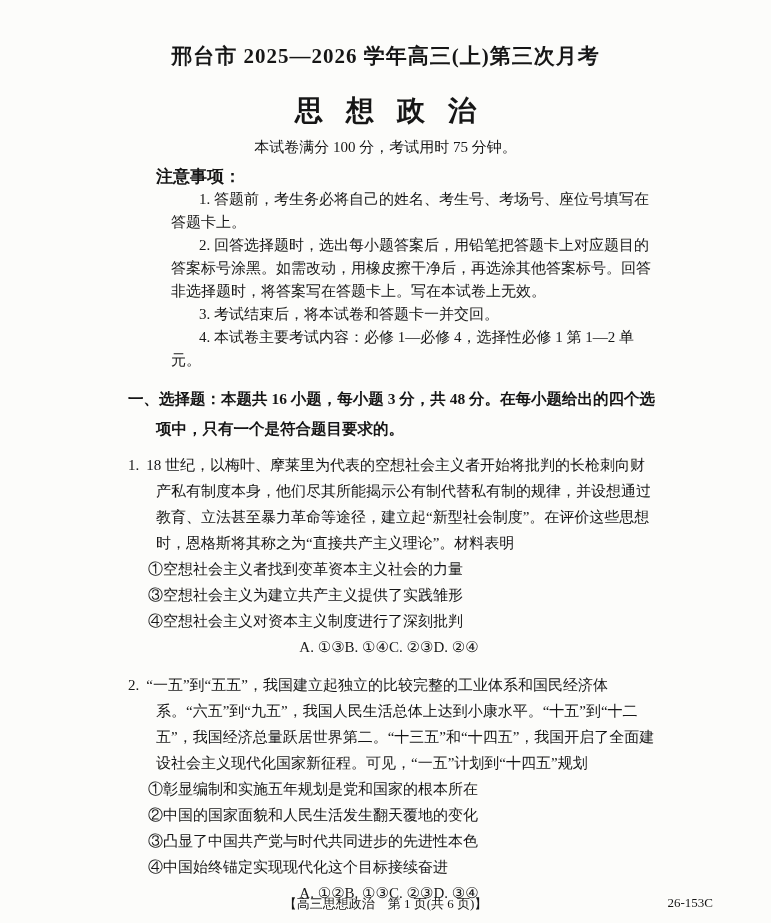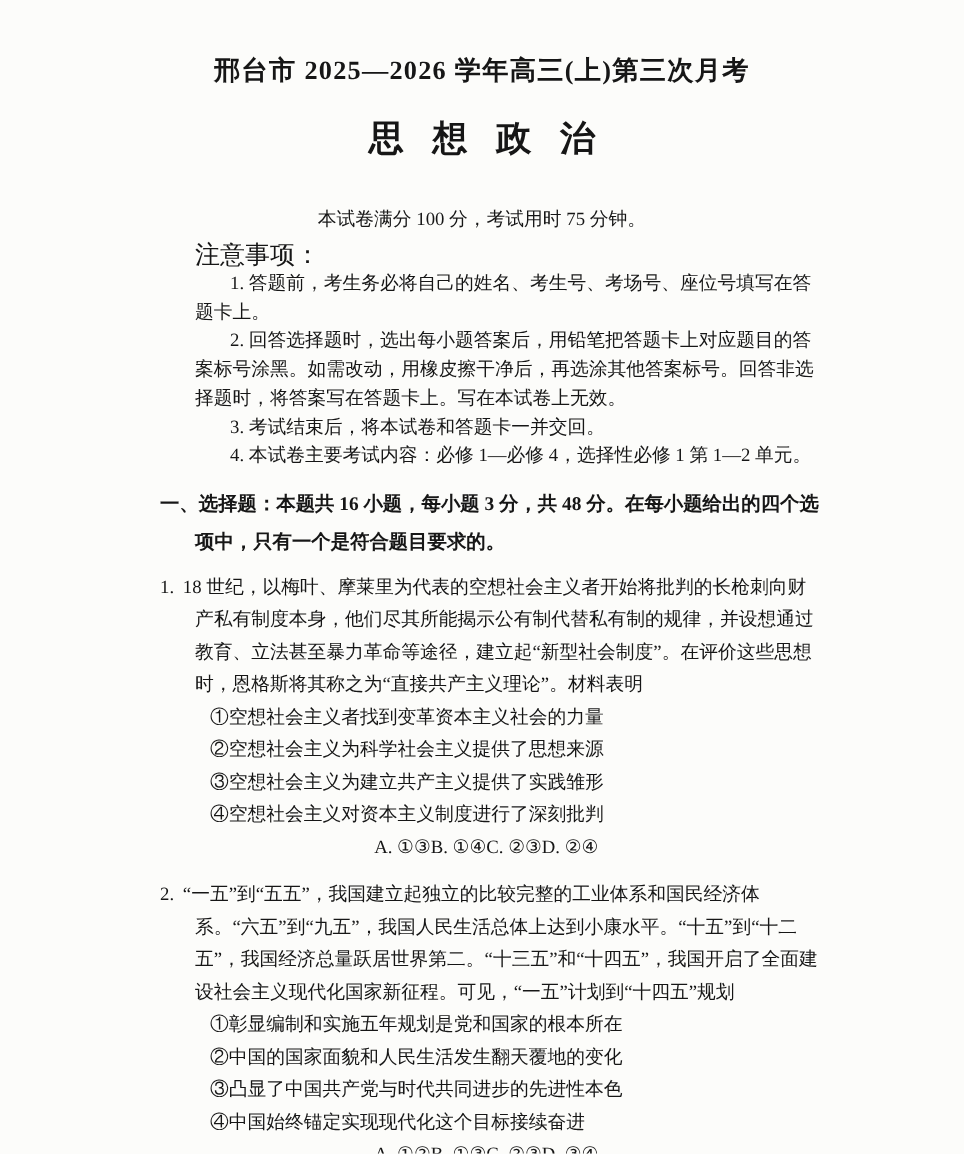--- a/index.html
+++ b/index.html
@@ -23,56 +23,57 @@
   }
   .title2 {
     margin-top: 22px;
     text-align: center;
     font-size: 28px;
     font-weight: 700;
     letter-spacing: 8px;
     text-indent: 8px;
   }
   .exam-info {
-    margin-top: 36px;
+    margin-top: 8px;
     text-align: center;
     font-size: 15px;
   }
   .notice {
     margin: 8px 86px 0 128px;
     font-size: 15px;
     line-height: 23px;
   }
   .notice-heading {
-    font-weight: 400;
-    font-size: 20px;
+    font-weight: 700;
+    font-size: 17px;
   }
   .notice-item {
     text-indent: 28px;
+    margin-left: 15px;
   }
   .section-heading {
     margin: 12px 86px 0 100px;
     font-weight: 700;
     font-size: 15.5px;
     line-height: 30px;
     padding-left: 28px;
     text-indent: -28px;
   }
   .question {
     margin: 8px 86px 0 100px;
     font-size: 15px;
     line-height: 26px;
   }
   .question + .question { margin-top: 12px; }
   .q-stem {
     padding-left: 28px;
     text-indent: -28px;
   }
   .q-num { margin-right: 7px; }
-  .q-option { margin-left: 40px; }
+  .q-option { margin-left: 20px; }
   .choices {
     margin-left: 28px;
     display: flex;
     width: 466px;
     justify-content: center;
   }
   .footer {
     position: absolute;
     left: 0;
     right: 0;
@@ -104,21 +105,20 @@
     <p class="notice-item">2. 回答选择题时，选出每小题答案后，用铅笔把答题卡上对应题目的答案标号涂黑。如需改动，用橡皮擦干净后，再选涂其他答案标号。回答非选择题时，将答案写在答题卡上。写在本试卷上无效。</p>
     <p class="notice-item">3. 考试结束后，将本试卷和答题卡一并交回。</p>
     <p class="notice-item">4. 本试卷主要考试内容：必修 1—必修 4，选择性必修 1 第 1—2 单元。</p>
   </section>
 
   <p class="section-heading">一、选择题：本题共 16 小题，每小题 3 分，共 48 分。在每小题给出的四个选项中，只有一个是符合题目要求的。</p>
 
   <div class="question">
     <p class="q-stem"><span class="q-num">1.</span><span>18 世纪，以梅叶、摩莱里为代表的空想社会主义者开始将批判的长枪刺向财产私有制度本身，他们尽其所能揭示公有制代替私有制的规律，并设想通过教育、立法甚至暴力革命等途径，建立起“新型社会制度”。在评价这些思想时，恩格斯将其称之为“直接共产主义理论”。材料表明</span></p>
     <p class="q-option">①空想社会主义者找到变革资本主义社会的力量</p>
-    <p class="q-option">②空想社会主义为科学社会主义提供了思想来源</p>
     <p class="q-option">③空想社会主义为建立共产主义提供了实践雏形</p>
     <p class="q-option">④空想社会主义对资本主义制度进行了深刻批判</p>
     <div class="choices">
       <span>A. ①③</span>
       <span>B. ①④</span>
       <span>C. ②③</span>
       <span>D. ②④</span>
     </div>
   </div>
 
@@ -129,14 +129,18 @@
     <p class="q-option">③凸显了中国共产党与时代共同进步的先进性本色</p>
     <p class="q-option">④中国始终锚定实现现代化这个目标接续奋进</p>
     <div class="choices">
       <span>A. ①②</span>
       <span>B. ①③</span>
       <span>C. ②③</span>
       <span>D. ③④</span>
     </div>
   </div>
 
+  <footer class="footer">
+    <span>【高三思想政治　第 1 页(共 6 页)】</span>
+    <span class="footer-code">26-153C</span>
+  </footer>
 
 </div>
 
 </body></html>

